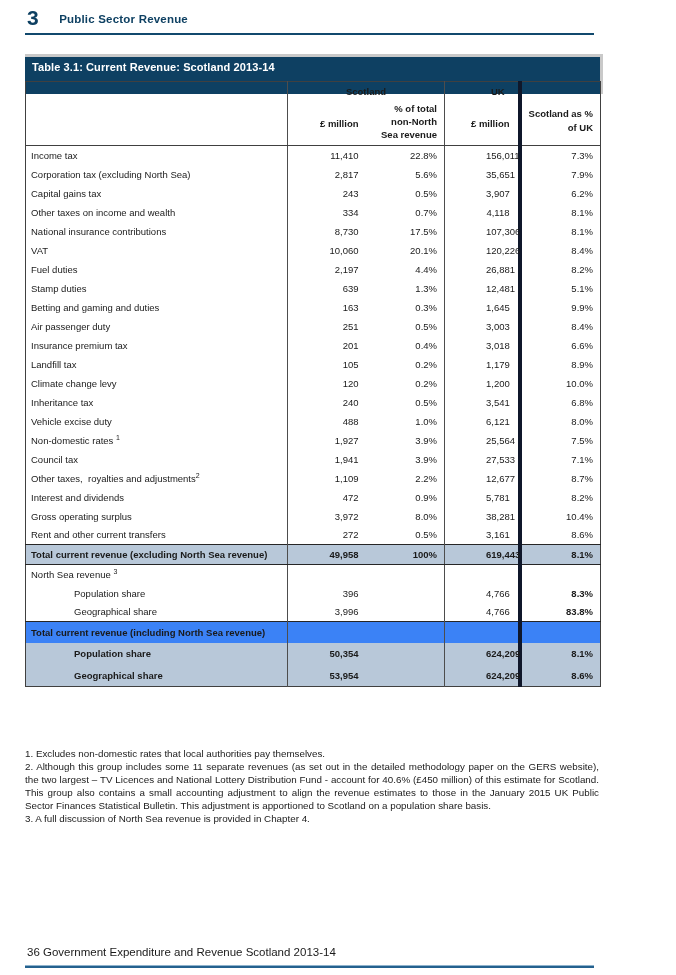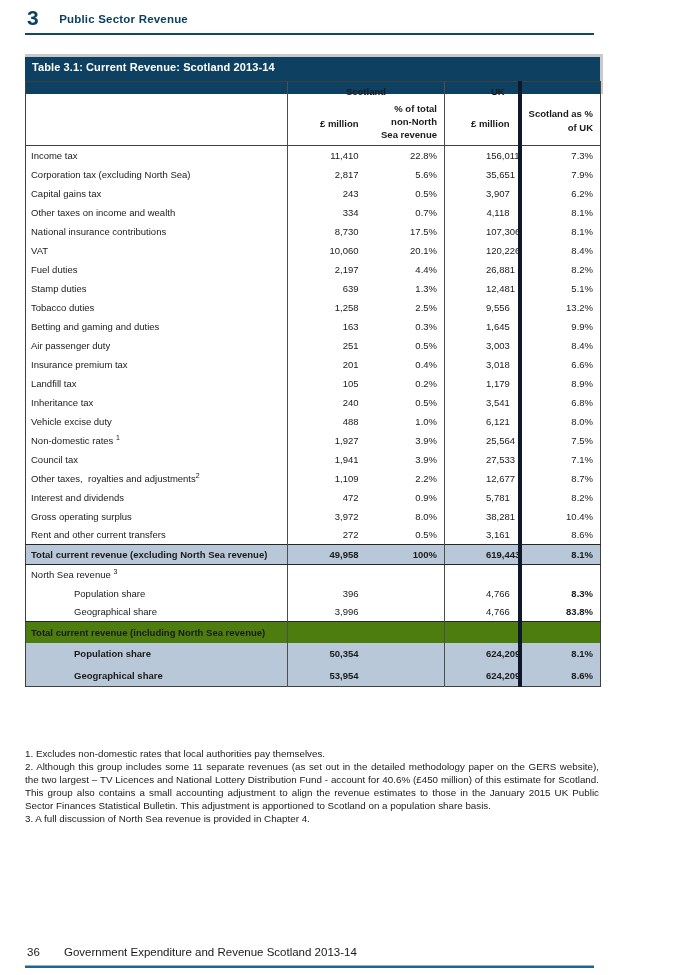--- a/index.html
+++ b/index.html
@@ -41,32 +41,32 @@
   .hdr-scot-p { width: 79px; text-align: right; padding-right: 7px; margin-bottom: 4px; white-space: pre-line; line-height: 13px; }
   .hdr-uk { position: relative; }
   .hdr-uk-m { position: absolute; right: 0; bottom: 16px; left: 0; text-align: right; padding-right: 8px; }
   .hdr-scotuk { text-align: right; padding-right: 7px; padding-top: 25px; white-space: pre-line; line-height: 14px; }
 
   
   tr.row-data td, tr.row-section td, tr.row-sub td { height: 19px; }
   tr.row-total td { height: 20px; background: #b8c8d9; font-weight: bold; border-top: 1px solid #262626; border-bottom: 1px solid #262626; }
   tr.row-sub td.c-label { padding-left: 48px; }
   td.boldcell { font-weight: bold; }
-  tr.row-total2head td { height: 21px; background: #4d7c0f; font-weight: bold; border-top: 1px solid #262626; }
+  tr.row-total2head td { height: 21px; background: #3b82f6; font-weight: bold; border-top: 1px solid #262626; }
   tr.row-total2 td { height: 22px; background: #b8c8d9; font-weight: bold; }
   tr.row-total2 td.c-label { padding-left: 48px; }
 
   
   .footnotes { position: absolute; left: 25px; top: 747px; width: 574px; font-size: 9.8px; line-height: 13px; color: #1a1a1a; }
   .footnotes p { text-align: justify; }
 
   
   .page-footer { position: absolute; left: 27px; top: 946px; font-size: 11.5px; color: #1a1a1a; }
   .footer-num { display: inline-block; }
-  .footer-title { display: inline-block; margin-left: 21px; }
+  .footer-title { display: inline-block; }
   .footer-rule { position: absolute; left: 25px; top: 965px; width: 569px; height: 3px; background: #24618e; border-top: 1px solid #8fb3cd; }
 </style>
 </head>
 <body>
 
 <div class="chapter-head">
   <span class="chapter-num">3</span>
   <span class="chapter-title">Public Sector Revenue</span>
 </div>
 <div class="head-rule"></div>
@@ -153,27 +153,20 @@
           <td class="c-num c-ukp">8.2%</td>
         </tr>
         <tr class="row-data">
           <td class="c-label">Stamp duties</td>
           <td class="c-num c-scotm">639</td>
           <td class="c-num c-scotp">1.3%</td>
           <td class="c-num c-ukm">12,481</td>
           <td class="c-num c-ukp">5.1%</td>
         </tr>
         <tr class="row-data">
-          <td class="c-label">Tobacco duties</td>
-          <td class="c-num c-scotm">1,258</td>
-          <td class="c-num c-scotp">2.5%</td>
-          <td class="c-num c-ukm">9,556</td>
-          <td class="c-num c-ukp">13.2%</td>
-        </tr>
-        <tr class="row-data">
           <td class="c-label">Betting and gaming and duties</td>
           <td class="c-num c-scotm">163</td>
           <td class="c-num c-scotp">0.3%</td>
           <td class="c-num c-ukm">1,645</td>
           <td class="c-num c-ukp">9.9%</td>
         </tr>
         <tr class="row-data">
           <td class="c-label">Air passenger duty</td>
           <td class="c-num c-scotm">251</td>
           <td class="c-num c-scotp">0.5%</td>
@@ -186,20 +179,27 @@
           <td class="c-num c-scotp">0.4%</td>
           <td class="c-num c-ukm">3,018</td>
           <td class="c-num c-ukp">6.6%</td>
         </tr>
         <tr class="row-data">
           <td class="c-label">Landfill tax</td>
           <td class="c-num c-scotm">105</td>
           <td class="c-num c-scotp">0.2%</td>
           <td class="c-num c-ukm">1,179</td>
           <td class="c-num c-ukp">8.9%</td>
+        </tr>
+        <tr class="row-data">
+          <td class="c-label">Climate change levy</td>
+          <td class="c-num c-scotm">120</td>
+          <td class="c-num c-scotp">0.2%</td>
+          <td class="c-num c-ukm">1,200</td>
+          <td class="c-num c-ukp">10.0%</td>
         </tr>
         <tr class="row-data">
           <td class="c-label">Inheritance tax</td>
           <td class="c-num c-scotm">240</td>
           <td class="c-num c-scotp">0.5%</td>
           <td class="c-num c-ukm">3,541</td>
           <td class="c-num c-ukp">6.8%</td>
         </tr>
         <tr class="row-data">
           <td class="c-label">Vehicle excise duty</td>

